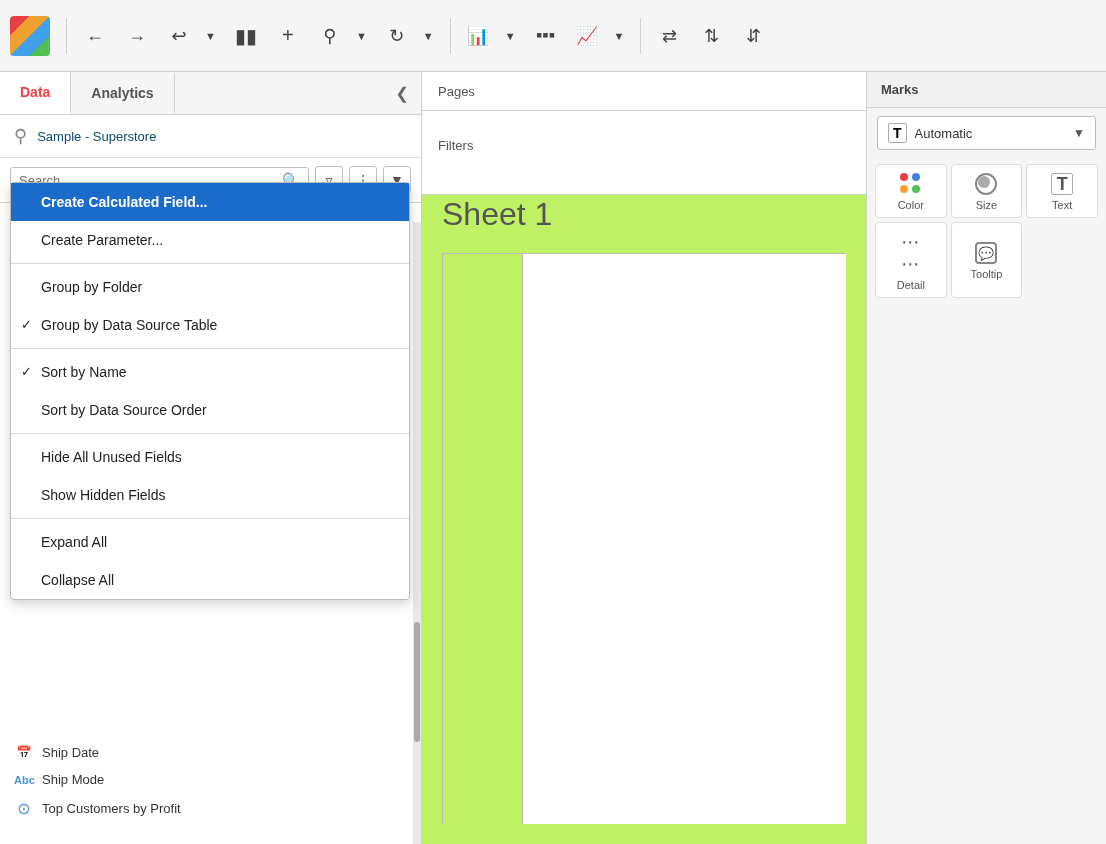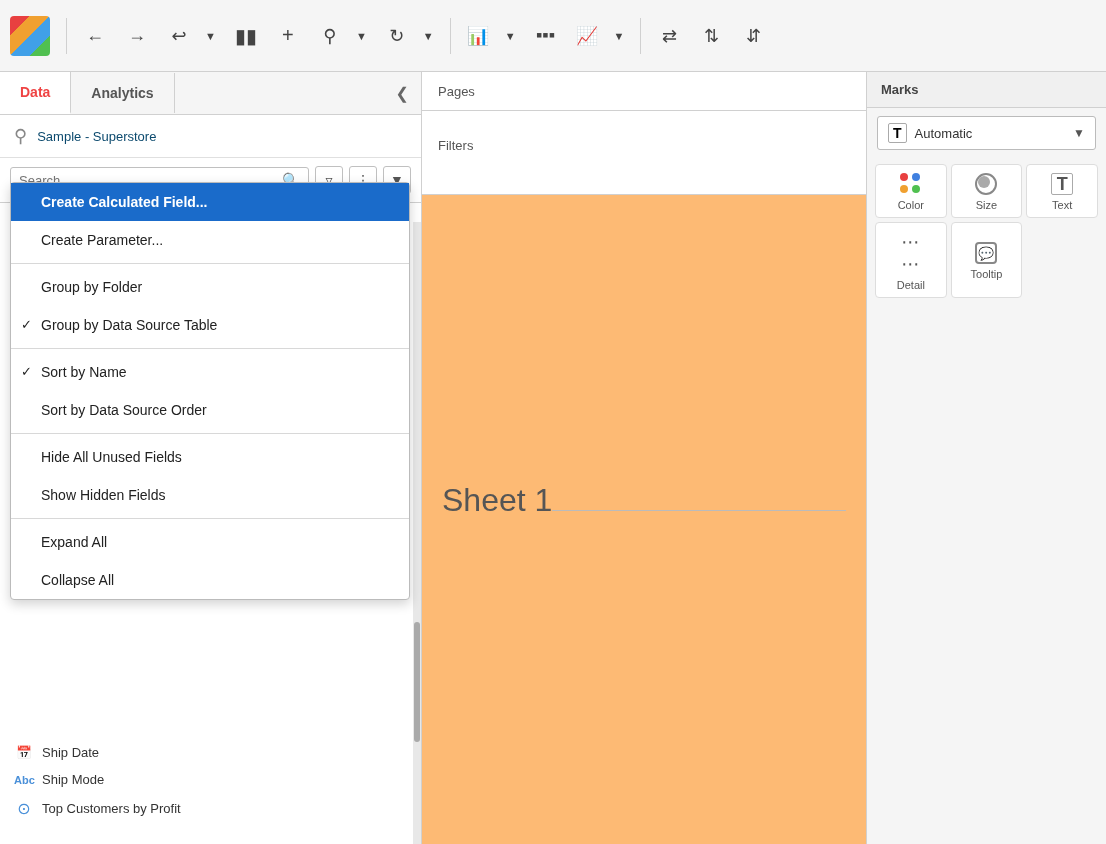--- a/index.html
+++ b/index.html
@@ -217,25 +217,24 @@
     
     .center-panel {
       flex: 1;
       display: flex;
       flex-direction: column;
       background: #f8f8f8;
     }
 
     .canvas-area {
       flex: 1;
-      background: #fdba74;
+      background: #bef264;
       padding: 20px;
       display: flex;
-      flex-direction: row;
-      align-items: center;
+      flex-direction: column;
     }
     .sheet-title {
       font-size: 32px;
       font-weight: 400;
       color: #555;
       margin-bottom: 20px;
     }
     .canvas-grid {
       flex: 1;
       display: grid;

